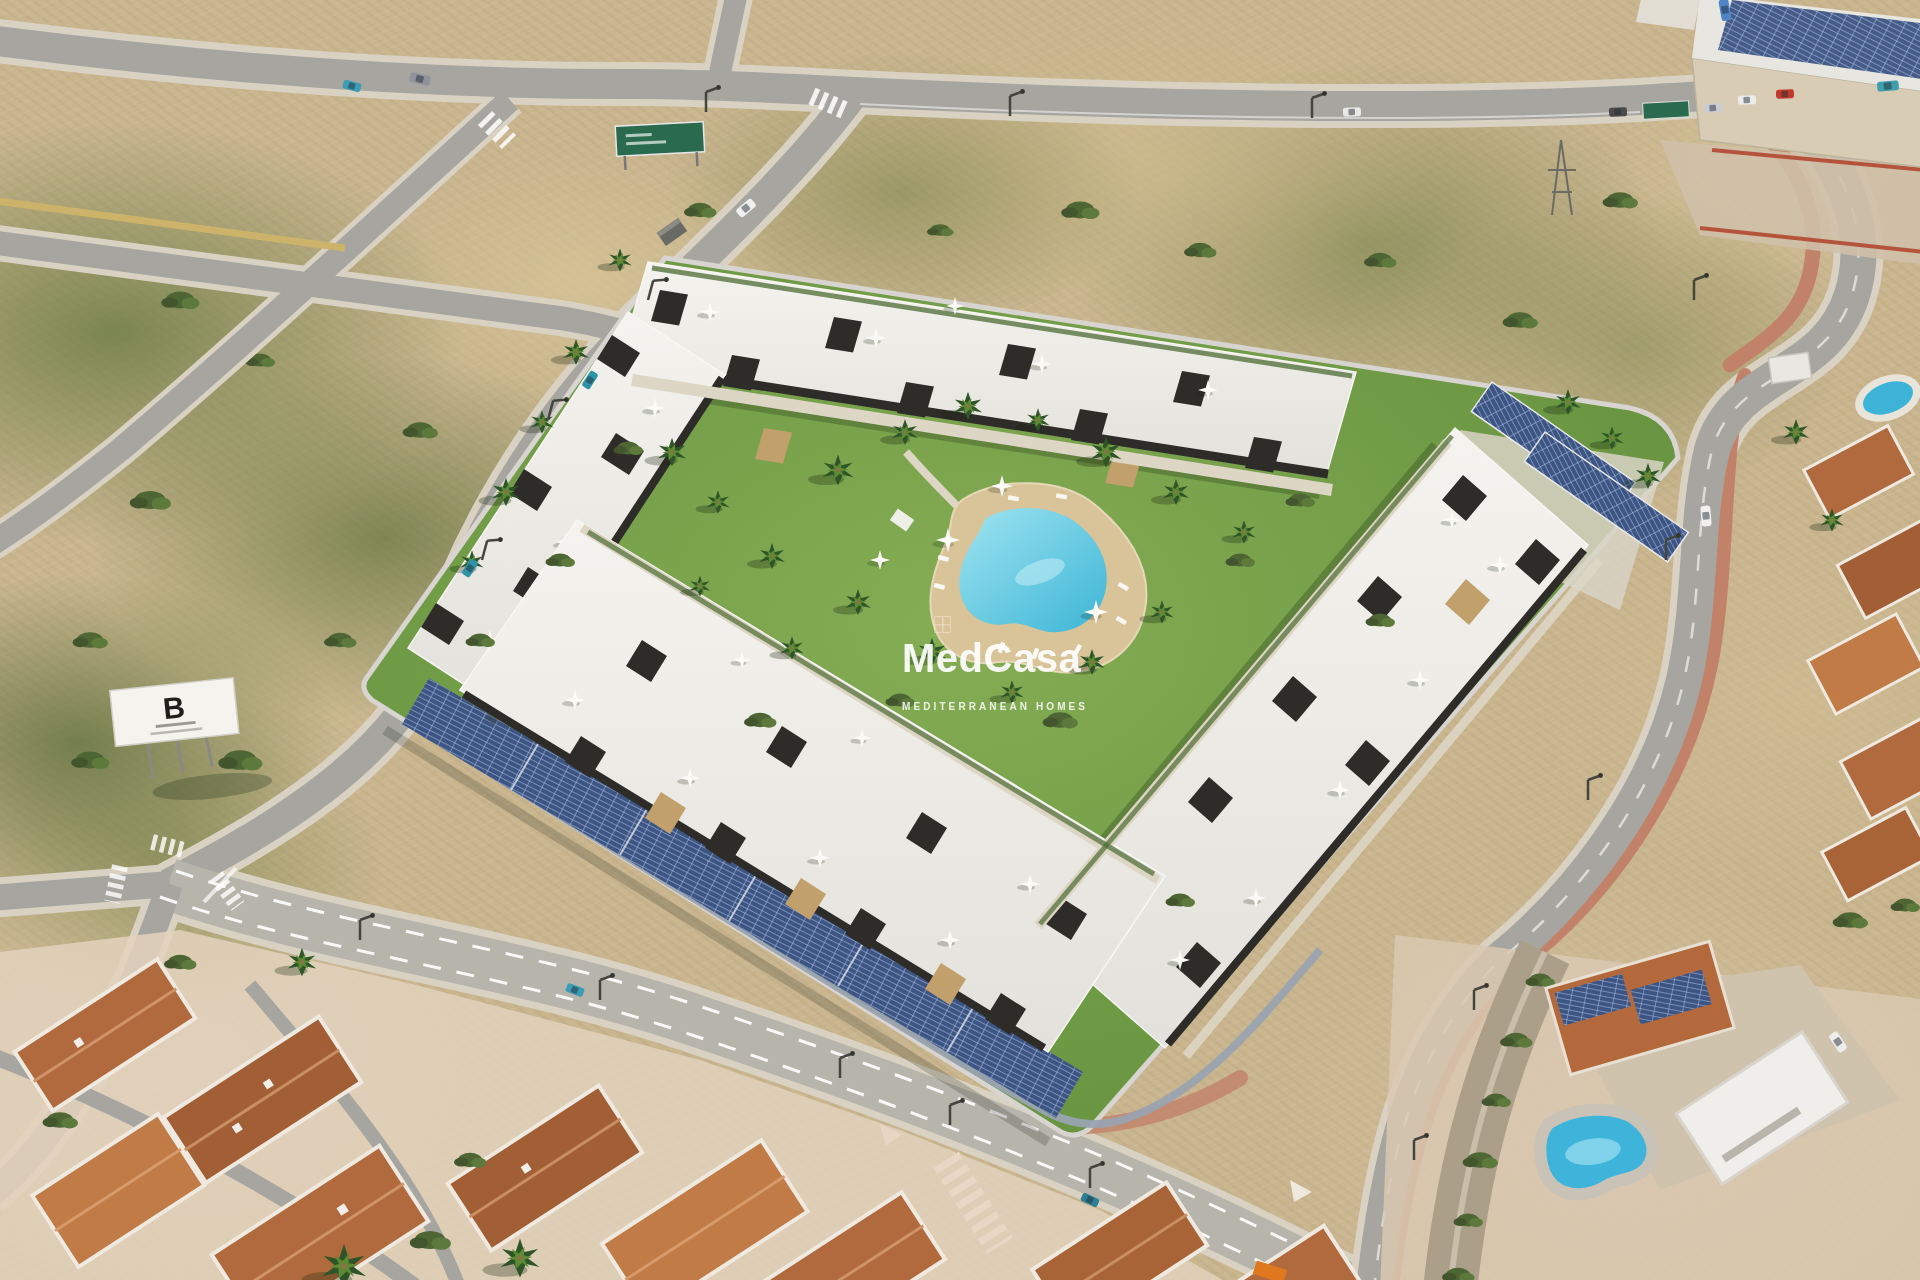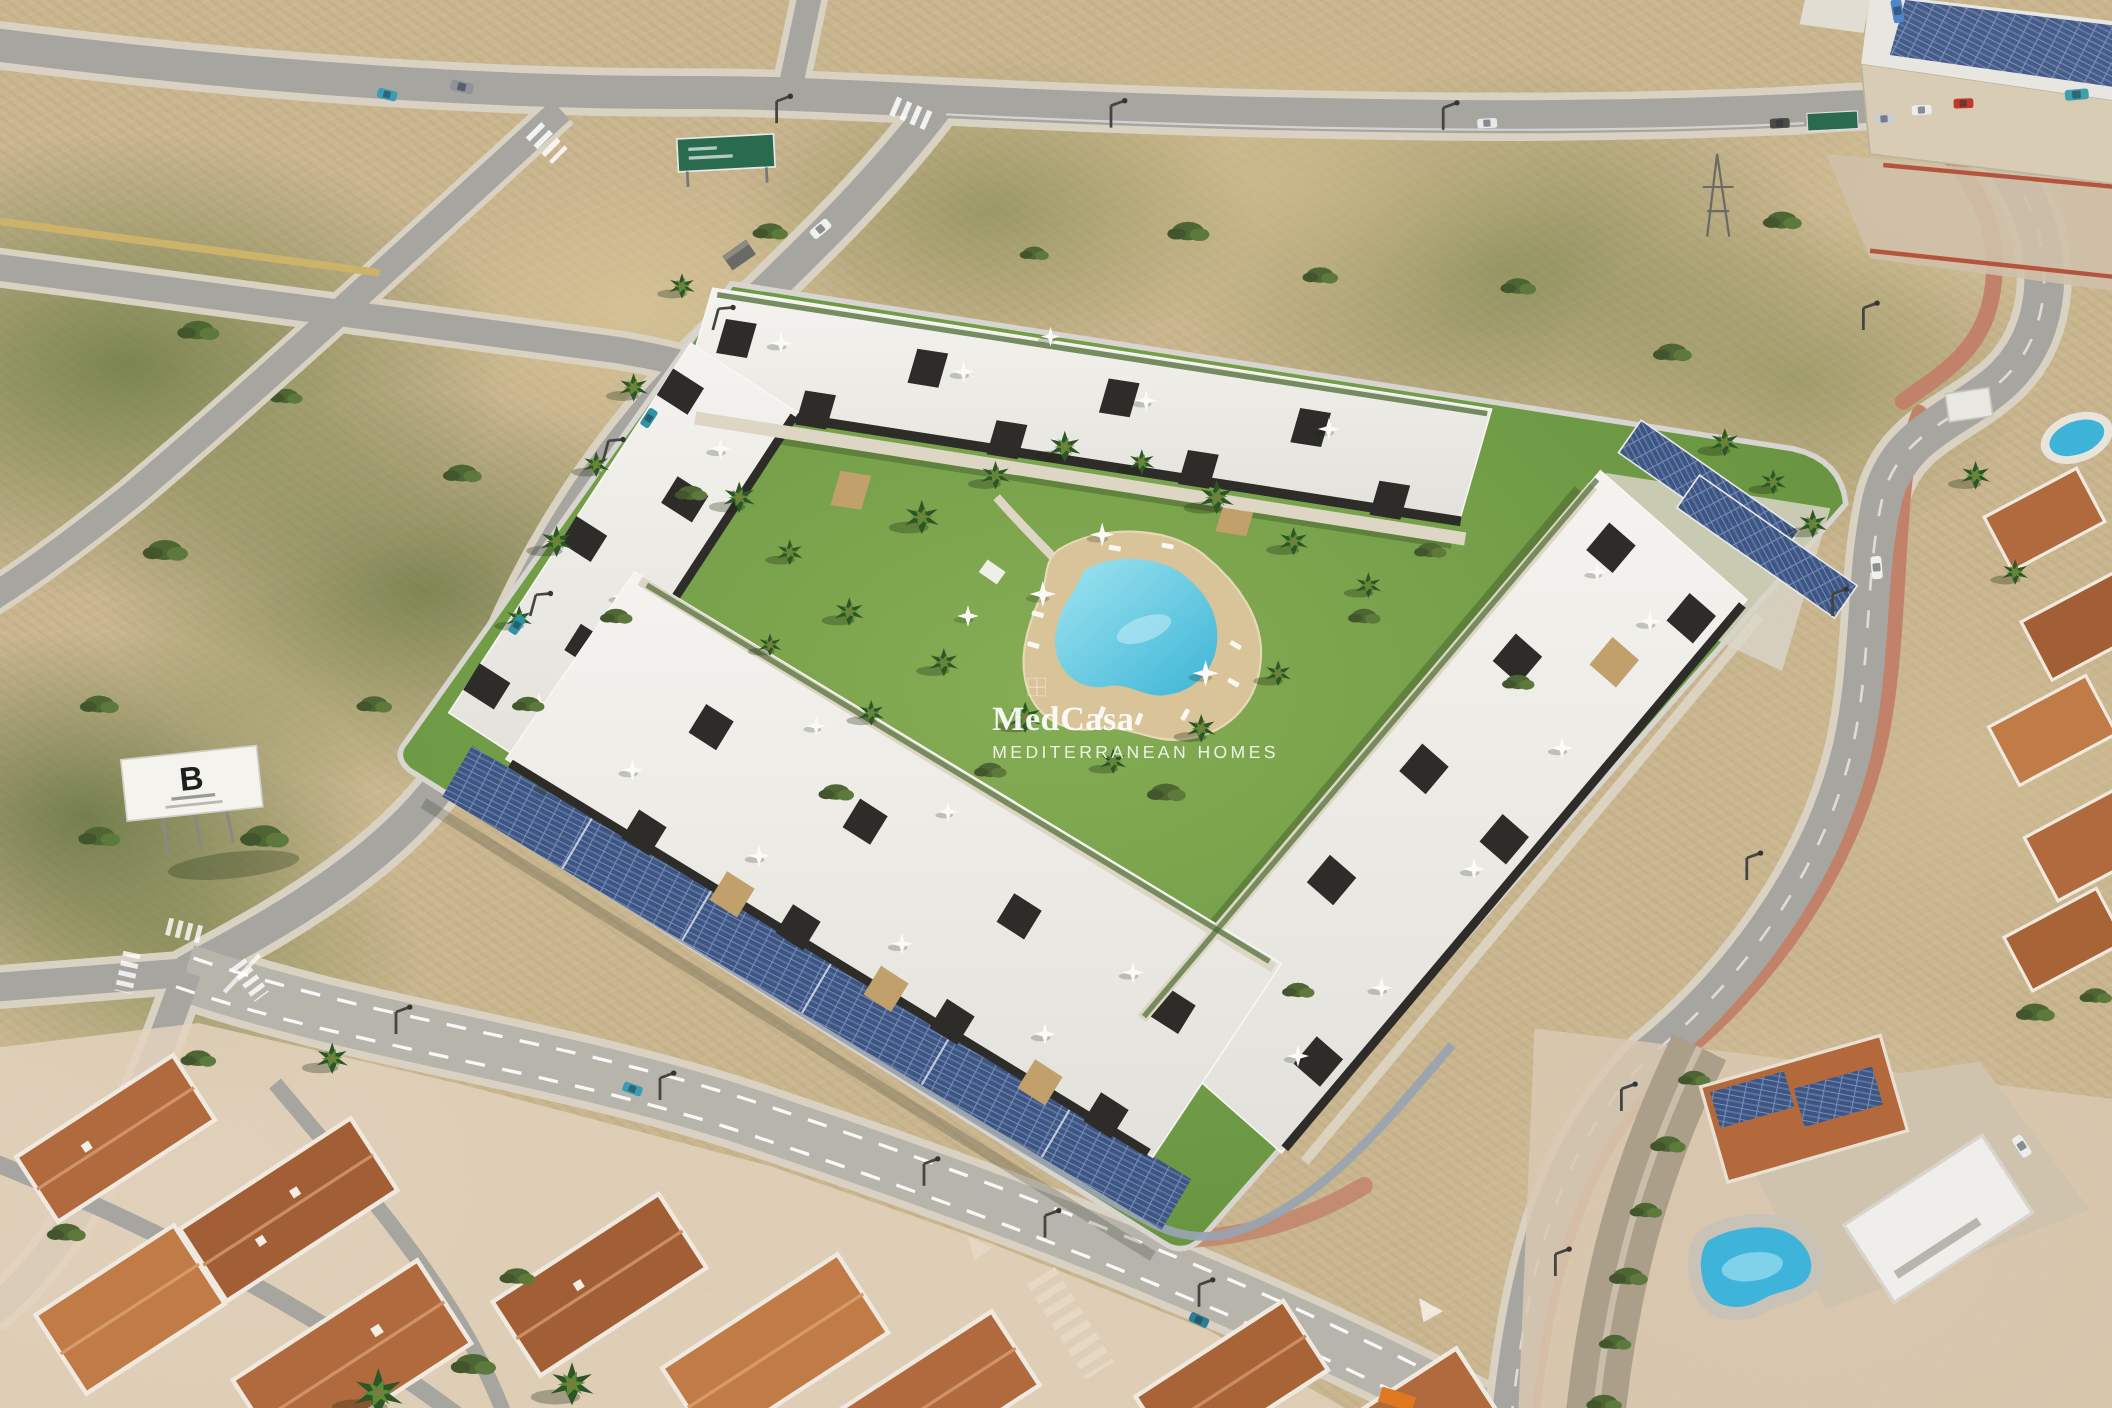--- a/index.html
+++ b/index.html
@@ -44,22 +44,22 @@
   .band{fill:url(#roofG);stroke:#f7f6f3;stroke-width:1.5;}
   .eave{stroke:var(--bldg_dark);fill:none;}
   .lampline{stroke:#45453f;}
   
   .watermark{position:absolute;left:902px;top:616px;color:var(--wm);pointer-events:none;}
   .wm-icon{width:15px;height:15px;margin:0 0 5px 32px;opacity:.5;
     border:1.5px solid rgba(255,255,255,.65);
     background:
       linear-gradient(rgba(255,255,255,.65),rgba(255,255,255,.65)) center/1.5px 100% no-repeat,
       linear-gradient(rgba(255,255,255,.65),rgba(255,255,255,.65)) center/100% 1.5px no-repeat;}
-  .wm-brand{font-size:31px;font-weight:600;letter-spacing:.5px;line-height:1;color:rgba(255,255,255,.92);font-family:Liberation Serif, serif;}
-  .wm-tagline{font-size:16px;font-weight:400;letter-spacing:3.1px;margin-top:7px;color:rgba(255,255,255,.85);white-space:nowrap;}
+  .wm-brand{font-size:40px;font-weight:600;letter-spacing:.5px;line-height:1;color:rgba(255,255,255,.92);}
+  .wm-tagline{font-size:10px;font-weight:700;letter-spacing:3.1px;margin-top:23px;color:rgba(255,255,255,.85);white-space:nowrap;}
   .bb-letter{font-family:"Liberation Sans",sans-serif;font-size:30px;font-weight:800;fill:#1f1f1d;}
 </style>
 </head>
 <body>
 
 <div class="stage">
 <svg class="scene" viewBox="0 0 1920 1280">
   <defs>
     <radialGradient id="lawnG" cx="45%" cy="42%" r="75%">
       <stop offset="0%" stop-color="#85ad54"></stop>

